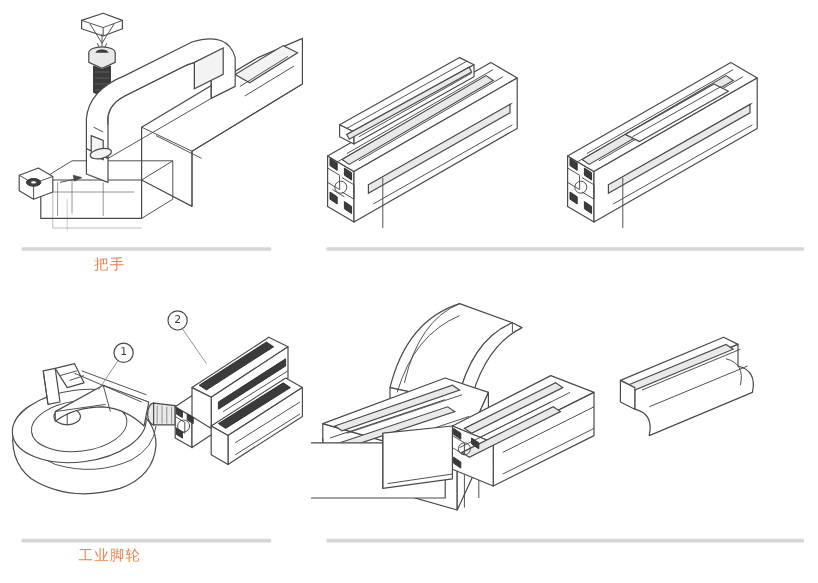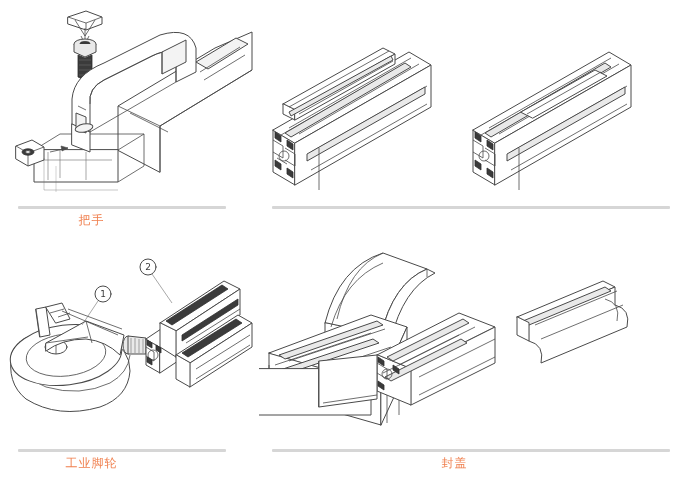--- a/index.html
+++ b/index.html
@@ -369,16 +369,15 @@
           <path class="la-dark" d="M119 138 L125 142 L125 147 L119 143 Z"></path>
           <path class="la-dark" d="M134 122 L140 126 L140 131 L134 127 Z"></path>
 
           <path class="la" d="M60 118 L118 112 L118 156 L60 164 Z"></path>
           <path class="la-thin" d="M60 118 L60 164"></path>
           <path class="la-thin" d="M64 160 L118 152"></path>
         </g>
       </svg>
     </div>
     <div class="cell-rule"></div>
-    <div class="cell-caption">封盖</div>
   </div>
 
 </div>
 
 </body></html>

